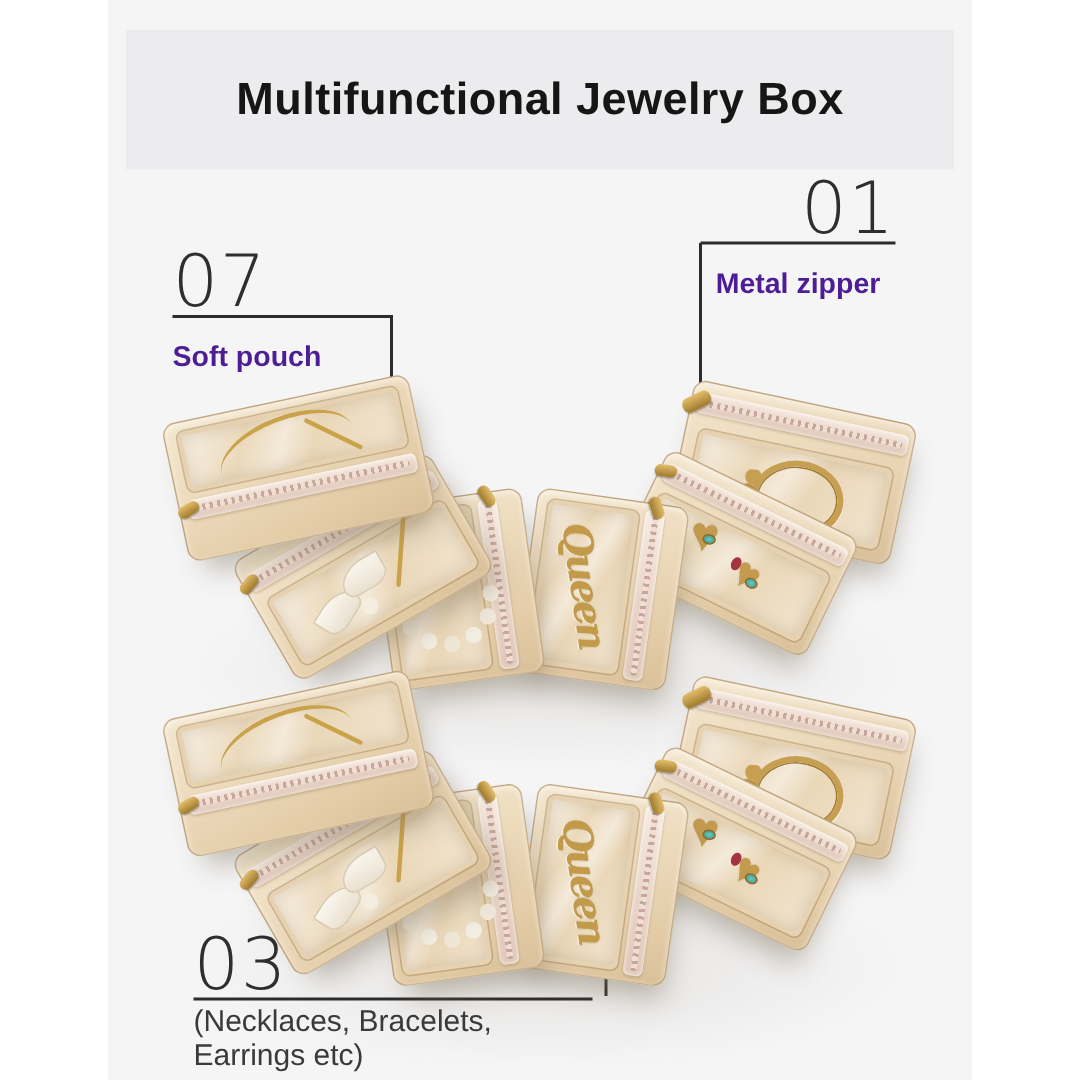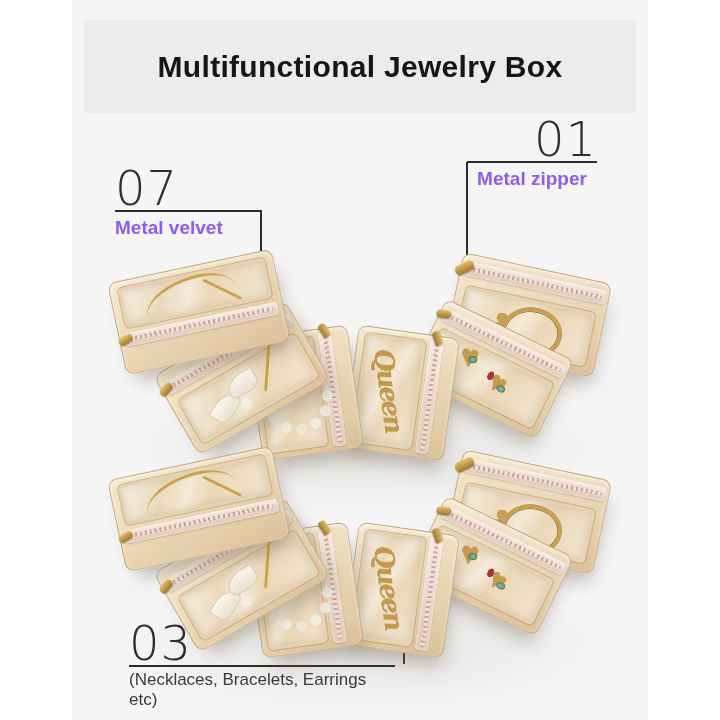--- a/index.html
+++ b/index.html
@@ -12,22 +12,22 @@
                 background:#f5f5f6; }
   .banner { position:absolute; left:84px; top:20px; width:552px; height:93px;
             background:#ececee; display:flex; align-items:center; justify-content:center; }
   .banner h1 { font-size:30px; font-weight:700; color:#161616; letter-spacing:.3px; }
 
   
   .callout { position:absolute; color:#232323; }
   .co-number { font-family:"DejaVu Sans", sans-serif; font-size:48px; font-weight:300;
                color:#2e2e2e; line-height:42px; letter-spacing:1px; }
   .co-hline { height:0; border-top:2px solid #2c2c2c; margin-top:1px; }
-  .co-label { font-size:19px; font-weight:700; color:#8b5cf6; margin-top:5px; }
-  .co-sublabel { font-size:17px; font-weight:400; color:#3a3a3a; margin-top:3px; }
+  .co-label { font-size:19px; font-weight:700; color:#4c1d95; margin-top:16px; }
+  .co-sublabel { font-size:20px; font-weight:400; color:#3a3a3a; margin-top:3px; }
   .co-vline { position:absolute; width:0; border-left:2px solid #2c2c2c; }
 
   .c01 { left:467px; top:118px; width:130px; text-align:right; }
   .c01 .co-label { text-align:center; }
   .v01 { left:466px; top:162px; height:104px; }
 
   .c02 { left:115px; top:167px; width:147px; text-align:left; }
   .v02 { left:260px; top:210px; height:94px; }
 
   .c03 { left:129px; top:622px; width:266px; text-align:left; }
@@ -165,21 +165,21 @@
   <div class="callout c01">
     <div class="co-number">01</div>
     <div class="co-hline"></div>
     <div class="co-label">Metal zipper</div>
   </div>
   <div class="co-vline v01"></div>
 
   <div class="callout c02">
     <div class="co-number">07</div>
     <div class="co-hline"></div>
-    <div class="co-label">Metal velvet</div>
+    <div class="co-label">Soft pouch</div>
   </div>
   <div class="co-vline v02"></div>
 
   <div class="row" id="row1">
       <div class="pouch p1 gold-ribbon">
     <div class="window"></div>
     <div class="zipper"></div>
     <div class="jewelry"></div>
   </div>
       <div class="pouch p2 pearl-wing-brooch">

